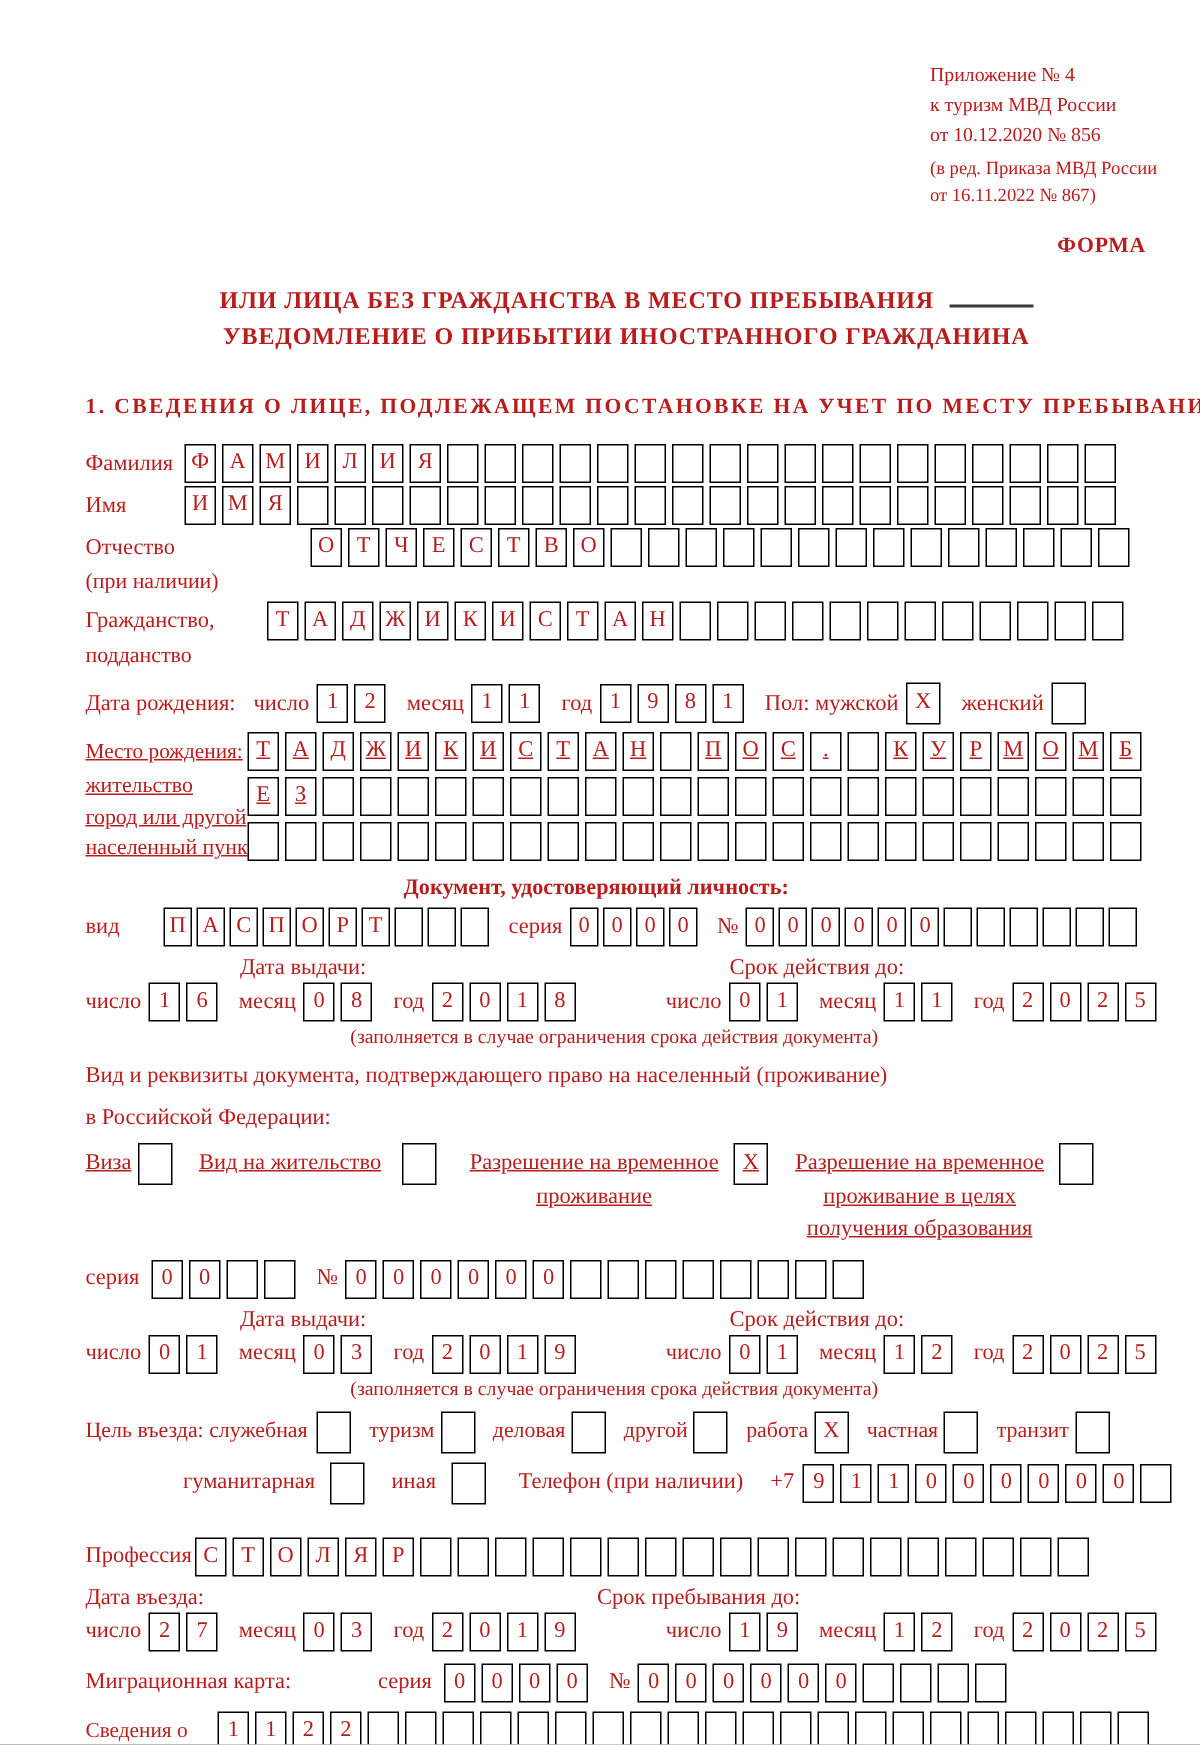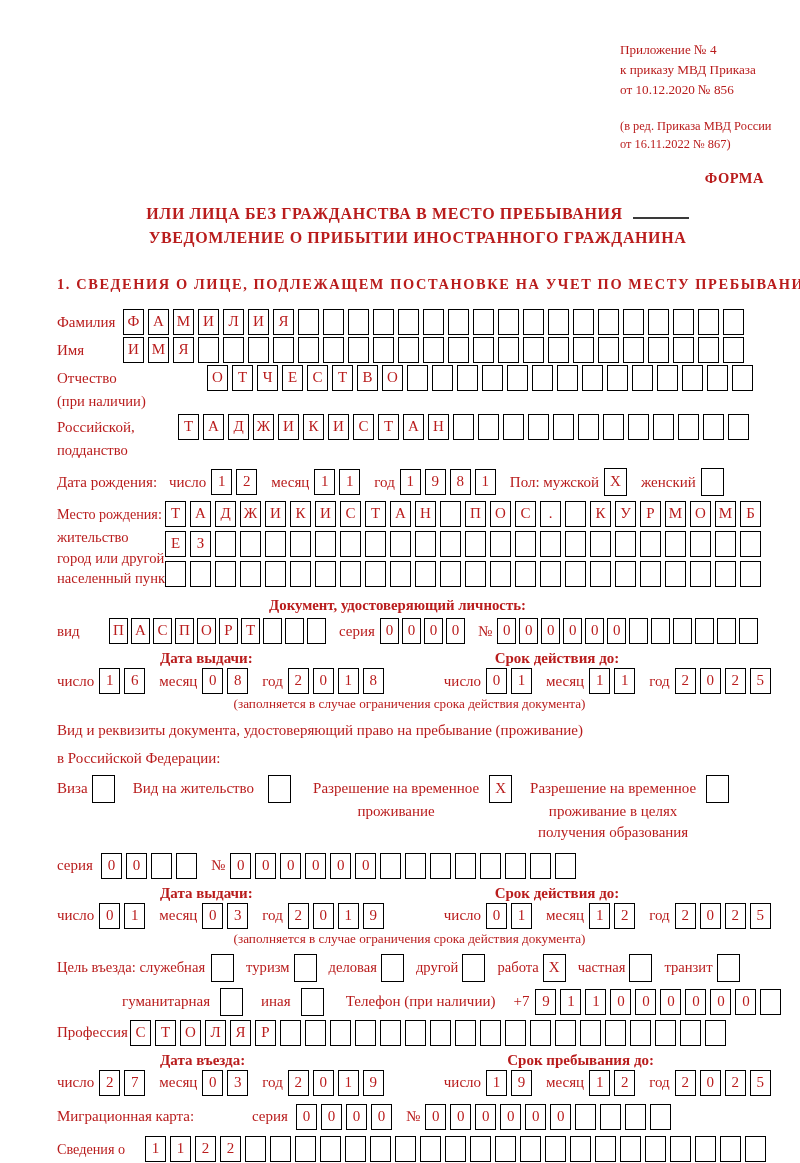--- a/index.html
+++ b/index.html
@@ -6,21 +6,21 @@
   .page{
     width:800px;height:1163px;background:#ffffff;color:#b91c1c;
     font-family:"Liberation Serif","DejaVu Serif",serif;
     font-size:15px;box-sizing:border-box;
     padding:40px 22px 0 57px;position:relative;overflow:hidden;
     margin:0 auto;
   }
   
   .hdr-note{margin-left:563px;font-size:13.2px;line-height:1.5;}
   .hdr-note .amend{font-size:12.4px;line-height:1.45;}
-  .hdr-note .amend.first{margin-top:19px;}
+  .hdr-note .amend.first{margin-top:5px;}
   .forma{text-align:right;padding-right:14px;font-weight:bold;font-size:14.5px;margin-top:16px;letter-spacing:.5px;}
   
   .title{text-align:center;font-weight:bold;font-size:16px;line-height:1.5;margin-top:14px;letter-spacing:.6px;}
   .uline{display:inline-block;width:56px;border-bottom:2px solid #3a3a3a;height:1em;margin-left:10px;}
   .sec-h{font-weight:bold;font-size:14.4px;margin-top:26px;margin-bottom:16px;letter-spacing:1.6px;white-space:nowrap;}
   
   .row{display:flex;align-items:center;margin-bottom:2px;white-space:nowrap;}
   .row.top{align-items:flex-start;}
   .lbl{flex:none;}
   .w66{width:66px;}
@@ -34,38 +34,38 @@
   .cell{
     flex:none;display:inline-block;width:21px;height:26px;
     border:1.6px solid #000;box-sizing:border-box;margin-right:4px;
     text-align:center;line-height:23px;font-size:15px;background:#fff;
   }
   .row-doc .cell{width:19px;margin-right:3px;}
   .cbox .cell{width:23px;height:28px;line-height:25px;}
   .dlbl{margin:0 5px 0 10px;flex:none;}
   .dlbl.first{margin-left:0;}
   .gap{flex:none;display:inline-block;}
-  .dhdr{display:flex;font-size:15px;margin-top:6px;margin-bottom:1px;white-space:nowrap;font-weight:bold;}
+  .dhdr{display:flex;font-size:15px;margin-top:6px;margin-bottom:1px;white-space:nowrap;}
   .note{font-size:13.2px;text-align:center;padding-right:16px;margin:1px 0 7px;}
   .plain{margin-top:4px;line-height:1.55;}
   .vstack{display:flex;flex-direction:column;text-align:center;line-height:21px;flex:none;}
   .vstack span:first-child{line-height:26px;}
   .purpose{font-size:14.6px;}
   .purpose .plbl{margin:0 4px 0 8px;flex:none;}.ml10{margin-left:10px;}.ml14{margin-left:14px;}.ml18{margin-left:18px;}
-  .mt8{margin-top:8px;}.mt5{margin-top:5px;}
+  .mt8{margin-top:8px;}.mt5{margin-top:5px;text-decoration:underline;}
   .doc-h{text-align:center;font-weight:bold;font-size:14.8px;margin:6px 40px 4px 0;}
 </style>
 </head>
 <body>
 
 <div class="page">
 
   <div class="hdr-note">
     <div>Приложение № 4</div>
-    <div>к приказу МВД Приказа</div>
+    <div>к туризм МВД России</div>
     <div>от 10.12.2020 № 856</div>
     <div class="amend first">(в ред. Приказа МВД России</div>
     <div class="amend">от 16.11.2022 № 867)</div>
   </div>
   <div class="forma">ФОРМА</div>
 
   <div class="title">
     <div><span>ИЛИ ЛИЦА БЕЗ ГРАЖДАНСТВА В МЕСТО ПРЕБЫВАНИЯ</span><span class="uline"></span></div>
     <div>УВЕДОМЛЕНИЕ О ПРИБЫТИИ ИНОСТРАННОГО ГРАЖДАНИНА</div>
   </div>
@@ -160,21 +160,21 @@
         <span class="cell"></span>
         <span class="cell"></span>
         <span class="cell"></span>
         <span class="cell"></span>
         <span class="cell"></span>
       </span>
   </div>
 
   <div class="row top">
     <span class="lblblock w121">
-      <span>Российской,</span>
+      <span>Гражданство,</span>
       <span>подданство</span>
     </span>
     <span class="cells">
         <span class="cell">Т</span>
         <span class="cell">А</span>
         <span class="cell">Д</span>
         <span class="cell">Ж</span>
         <span class="cell">И</span>
         <span class="cell">К</span>
         <span class="cell">И</span>
@@ -393,21 +393,21 @@
     <span class="cells">
         <span class="cell">2</span>
         <span class="cell">0</span>
         <span class="cell">2</span>
         <span class="cell">5</span>
       </span>
   </div>
 
   <div class="note">(заполняется в случае ограничения срока действия документа)</div>
 
-  <div class="plain">Вид и реквизиты документа, удостоверяющий право на пребывание (проживание)</div>
+  <div class="plain">Вид и реквизиты документа, подтверждающего право на населенный (проживание)</div>
   <div class="plain">в Российской Федерации:</div>
 
   <div class="row top mt5">
     <span class="lbl" style="line-height:26px">Виза</span>
     <span class="cells cbox" style="margin-left:4px">
         <span class="cell"></span>
       </span>
     <span class="lbl ml14" style="line-height:26px">Вид на жительство</span>
     <span class="cells cbox ml14">
         <span class="cell"></span>
@@ -550,21 +550,21 @@
         <span class="cell">0</span>
         <span class="cell">0</span>
         <span class="cell">0</span>
         <span class="cell">0</span>
         <span class="cell">0</span>
         <span class="cell">0</span>
         <span class="cell"></span>
       </span>
   </div>
 
-  <div class="row" style="margin-top:4px">
+  <div class="row" style="margin-top:22px">
     <span class="lbl" style="width:73px">Профессия</span>
     <span class="cells">
         <span class="cell">С</span>
         <span class="cell">Т</span>
         <span class="cell">О</span>
         <span class="cell">Л</span>
         <span class="cell">Я</span>
         <span class="cell">Р</span>
         <span class="cell"></span>
         <span class="cell"></span>
@@ -581,21 +581,21 @@
         <span class="cell"></span>
         <span class="cell"></span>
         <span class="cell"></span>
         <span class="cell"></span>
         <span class="cell"></span>
         <span class="cell"></span>
       </span>
   </div>
 
   <div class="dhdr">
-    <span style="margin-left:103px">Дата въезда:</span>
+    <span style="">Дата въезда:</span>
     <span style="margin-left:262px">Срок пребывания до:</span>
   </div>
 
   <div class="row">
     <span class="dlbl first">число</span>
     <span class="cells">
         <span class="cell">2</span>
         <span class="cell">7</span>
       </span>
     <span class="dlbl">месяц</span>

